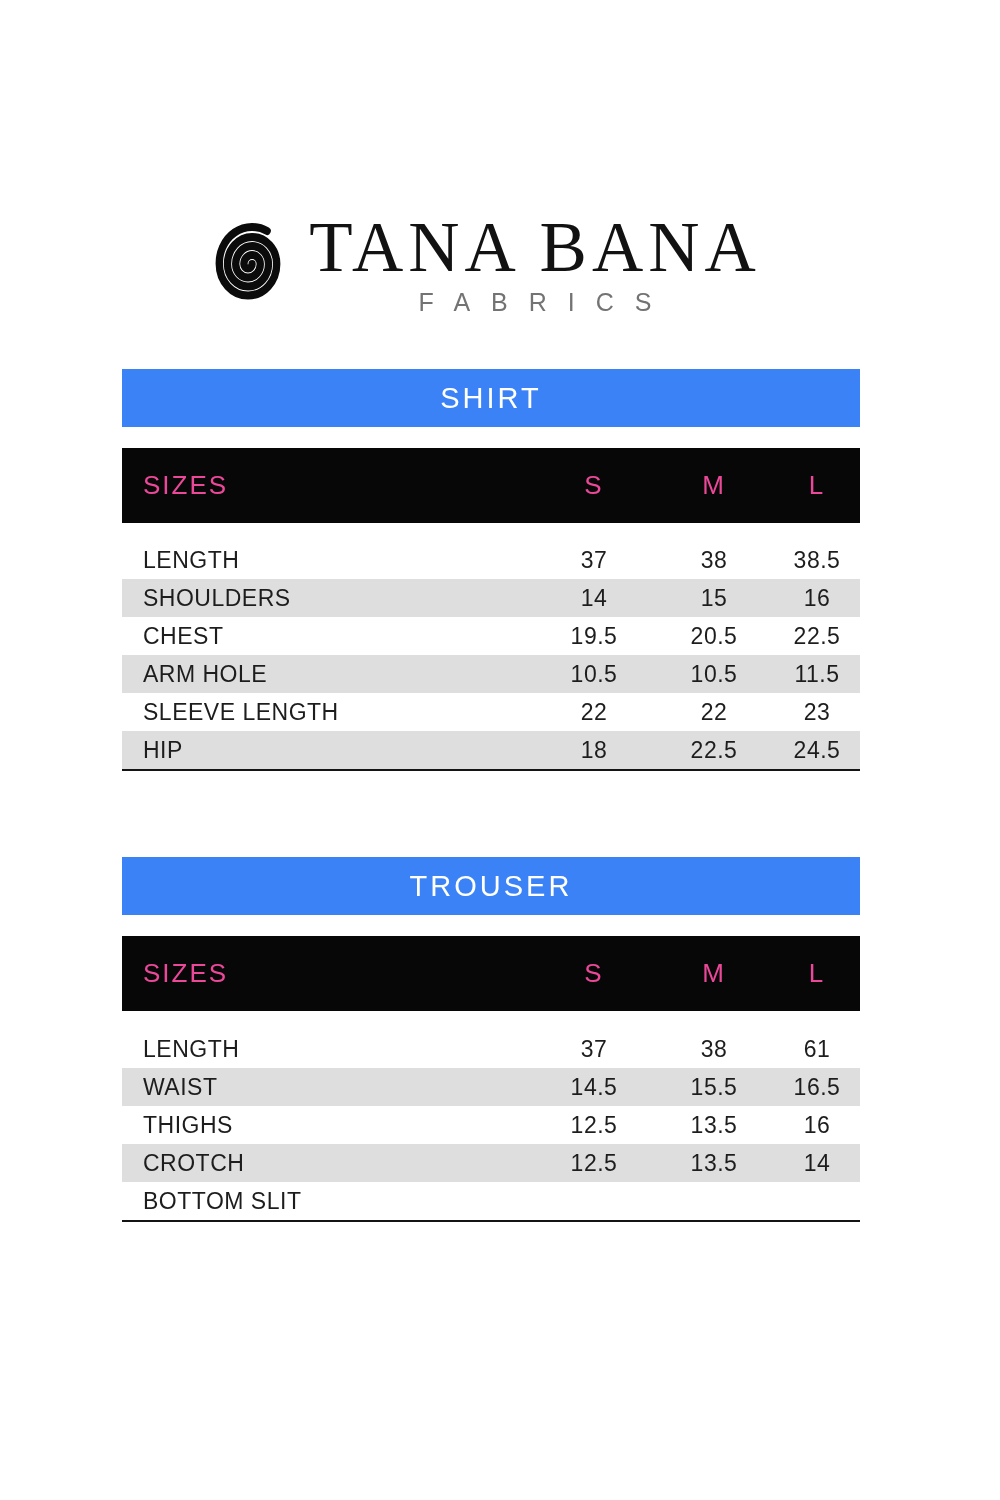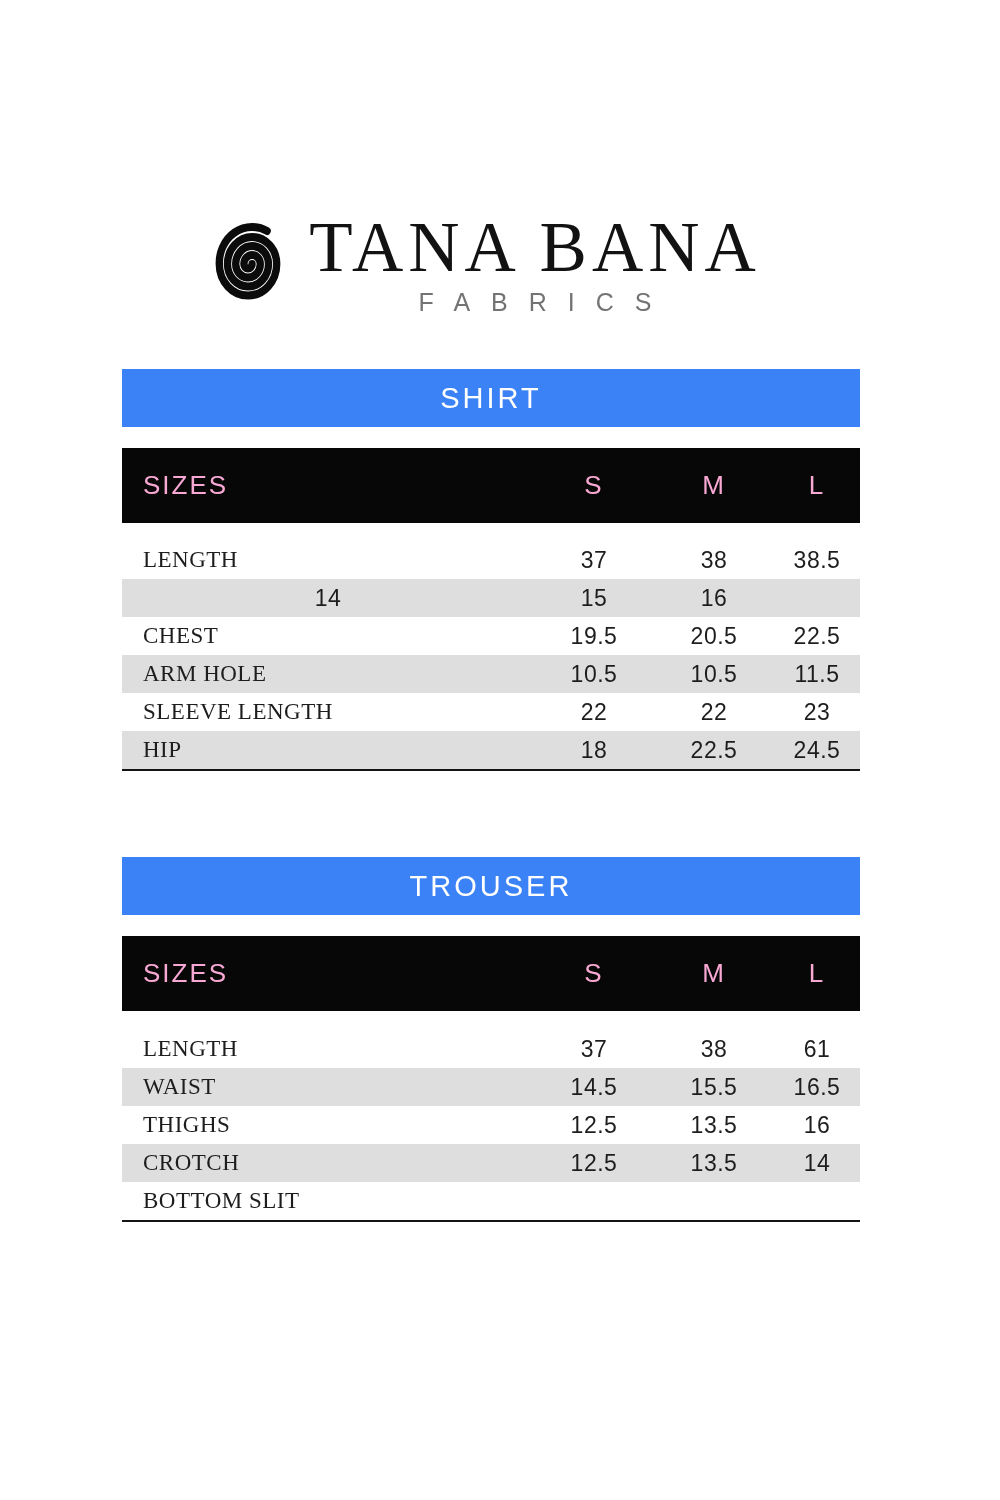--- a/index.html
+++ b/index.html
@@ -68,37 +68,37 @@
     letter-spacing: 3px;
   }
   .grid4 {
     display: grid;
     grid-template-columns: 412px 120px 120px 86px;
     align-items: center;
   }
   .sizes-bar {
     height: 75px;
     background: #070707;
-    color: #f9a8d4;
+    color: #ec4899;
     font-size: 26px;
     letter-spacing: 2px;
   }
   .sizes-bar .bar-label { padding-left: 21px; }
   .sizes-bar .col-head { text-align: center; }
 
   .size-table {
     border-bottom: 2px solid #141414;
   }
   .size-table .row {
     height: 38px;
     font-size: 23px;
     letter-spacing: 0.5px;
   }
   .size-table .row:nth-child(even) { background: #dedede; }
-  .row .row-label { padding-left: 21px; font-family: Liberation Serif, serif; }
+  .row .row-label { padding-left: 21px; }
   .row .cell { text-align: center; }
 
   
   #shirt-title   { margin-top: 54px; }
   #shirt-sizes   { margin-top: 21px; }
   #shirt-table   { margin-top: 18px; }
   #trouser-title { margin-top: 86px; }
   #trouser-sizes { margin-top: 21px; }
   #trouser-table { margin-top: 19px; }
 </style>
@@ -139,20 +139,21 @@
   </div>
 
   <div id="shirt-table" class="content size-table">
     <div class="row grid4">
       <span class="row-label">LENGTH</span>
       <span class="cell">37</span>
       <span class="cell">38</span>
       <span class="cell">38.5</span>
     </div>
     <div class="row grid4">
+      <span class="row-label">SHOULDERS</span>
       <span class="cell">14</span>
       <span class="cell">15</span>
       <span class="cell">16</span>
     </div>
     <div class="row grid4">
       <span class="row-label">CHEST</span>
       <span class="cell">19.5</span>
       <span class="cell">20.5</span>
       <span class="cell">22.5</span>
     </div>

